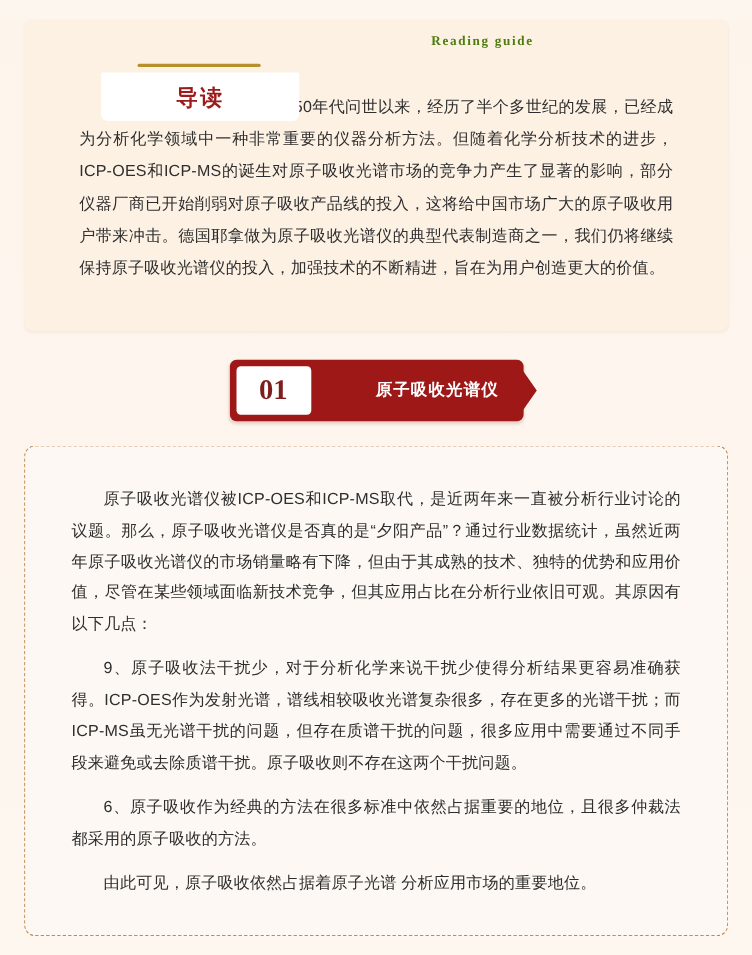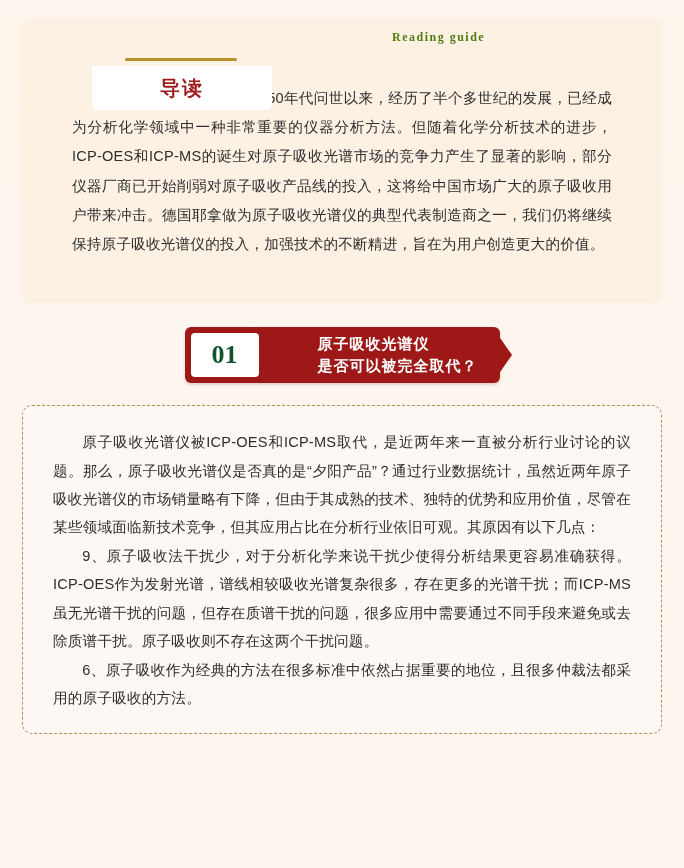--- a/index.html
+++ b/index.html
@@ -104,21 +104,21 @@
     box-shadow: 0 2px 3px rgba(120,30,30,0.18);
   }
   .badge-num {
     width: 68px;
     margin: 6px 10px 6px 6px;
     background: #ffffff;
     border-radius: 4px;
     display: flex;
     align-items: center;
     justify-content: center;
-    color: #14532d;
+    color: #7f1d1d;
     font-size: 26px;
     font-weight: bold;
     font-family: "Liberation Serif", serif;
   }
   .badge-text {
     display: flex;
     flex-direction: column;
     justify-content: center;
     color: #ffffff;
     padding: 0 4px;
@@ -150,21 +150,21 @@
   
   .dashed-box {
     margin-top: 22px;
     border: 1px dashed #c08a52;
     border-radius: 10px;
     background: #fdf8f3;
     padding: 22px 30px 20px 30px;
     box-sizing: border-box;
   }
   .dashed-box p {
-    margin: 0;
+    margin: 12px;
     font-size: 14.6px;
     line-height: 1.95;
     text-align: justify;
     text-indent: 2em;
     color: #2e2e2e;
     letter-spacing: 0.2px;
   }
 </style>
 </head>
 <body>
@@ -182,25 +182,25 @@
     <div class="guide-body">
       <p>原子吸收光谱仪自20世纪50年代问世以来，经历了半个多世纪的发展，已经成为分析化学领域中一种非常重要的仪器分析方法。但随着化学分析技术的进步，ICP-OES和ICP-MS的诞生对原子吸收光谱市场的竞争力产生了显著的影响，部分仪器厂商已开始削弱对原子吸收产品线的投入，这将给中国市场广大的原子吸收用户带来冲击。德国耶拿做为原子吸收光谱仪的典型代表制造商之一，我们仍将继续保持原子吸收光谱仪的投入，加强技术的不断精进，旨在为用户创造更大的价值。</p>
     </div>
   </div>
 
   <div class="section-badge-wrap">
     <div class="section-badge">
       <div class="badge-num">01</div>
       <div class="badge-text">
         <span class="badge-line1">原子吸收光谱仪</span>
-        <span class="badge-line2">是否可以被完全取代？</span>
       </div>
       <div class="badge-tail"></div>
     </div>
   </div>
 
   <div class="dashed-box">
     <p>原子吸收光谱仪被ICP-OES和ICP-MS取代，是近两年来一直被分析行业讨论的议题。那么，原子吸收光谱仪是否真的是“夕阳产品”？通过行业数据统计，虽然近两年原子吸收光谱仪的市场销量略有下降，但由于其成熟的技术、独特的优势和应用价值，尽管在某些领域面临新技术竞争，但其应用占比在分析行业依旧可观。其原因有以下几点：</p>
     <p>9、原子吸收法干扰少，对于分析化学来说干扰少使得分析结果更容易准确获得。ICP-OES作为发射光谱，谱线相较吸收光谱复杂很多，存在更多的光谱干扰；而ICP-MS虽无光谱干扰的问题，但存在质谱干扰的问题，很多应用中需要通过不同手段来避免或去除质谱干扰。原子吸收则不存在这两个干扰问题。</p>
     <p>6、原子吸收作为经典的方法在很多标准中依然占据重要的地位，且很多仲裁法都采用的原子吸收的方法。</p>
+    <p>由此可见，原子吸收依然占据着原子光谱  分析应用市场的重要地位。</p>
   </div>
 
 </div>
 
 </body></html>

